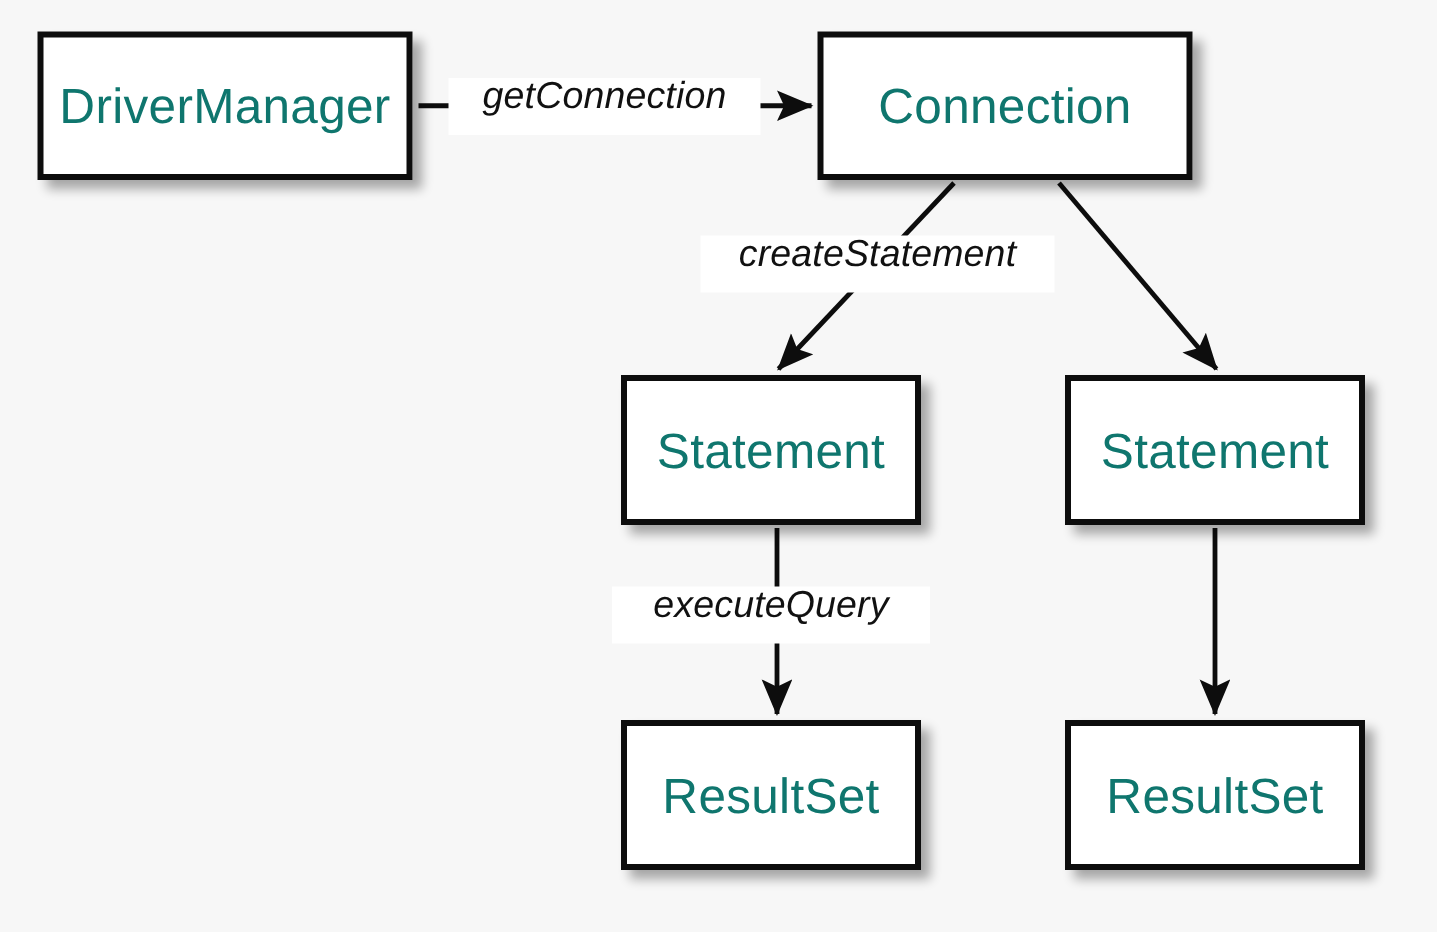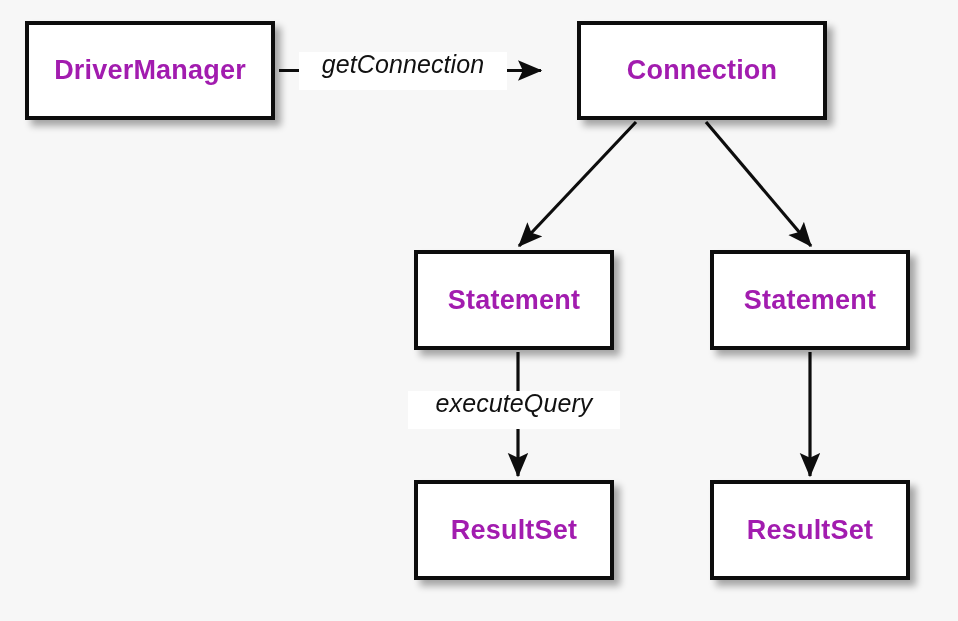--- a/index.html
+++ b/index.html
@@ -35,24 +35,24 @@
     box-sizing: border-box;
     background: #ffffff;
     border: 4px solid #0d0d0d;
     display: flex;
     align-items: center;
     justify-content: center;
     box-shadow: 6px 6px 7px rgba(0,0,0,0.33);
   }
   .node-label {
     font-family: "Liberation Sans", sans-serif;
-    font-size: 27px;
-    font-weight: 700;
+    font-size: 33px;
+    font-weight: 400;
     letter-spacing: 0.2px;
-    color: #a21caf;
+    color: #0f766e;
     line-height: 1;
     white-space: nowrap;
   }
   
   .edge-label {
     position: absolute;
     z-index: 4;
     background: #ffffff;
     font-family: "Liberation Sans", sans-serif;
     font-style: italic;
@@ -96,21 +96,21 @@
 
     <g>
       <line x1="810" y1="352" x2="810" y2="476" stroke="#0d0d0d" stroke-width="3.2" marker-end="url(#arrowhead)"></line>
     </g>
   </svg>
 
   <div class="node" style="left:25px; top:21px; width:250px; height:99px;">
     <span class="node-label">DriverManager</span>
   </div>
 
-  <div class="node" style="left:545px; top:21px; width:250px; height:99px;margin-left:32px;">
+  <div class="node" style="left:545px; top:21px; width:250px; height:99px;">
     <span class="node-label">Connection</span>
   </div>
 
   <div class="node" style="left:414px; top:250px; width:200px; height:100px;">
     <span class="node-label">Statement</span>
   </div>
 
   <div class="node" style="left:710px; top:250px; width:200px; height:100px;">
     <span class="node-label">Statement</span>
   </div>
@@ -120,18 +120,21 @@
   </div>
 
   <div class="node" style="left:710px; top:480px; width:200px; height:100px;">
     <span class="node-label">ResultSet</span>
   </div>
 
   <div class="edge-label" style="left:299px; top:52px; width:208px; height:38px;">
     <span>getConnection</span>
   </div>
 
+  <div class="edge-label" style="left:467px; top:157px; width:236px; height:38px;">
+    <span>createStatement</span>
+  </div>
 
   <div class="edge-label" style="left:408px; top:391px; width:212px; height:38px;">
     <span>executeQuery</span>
   </div>
 
 </div>
 
 </body></html>

